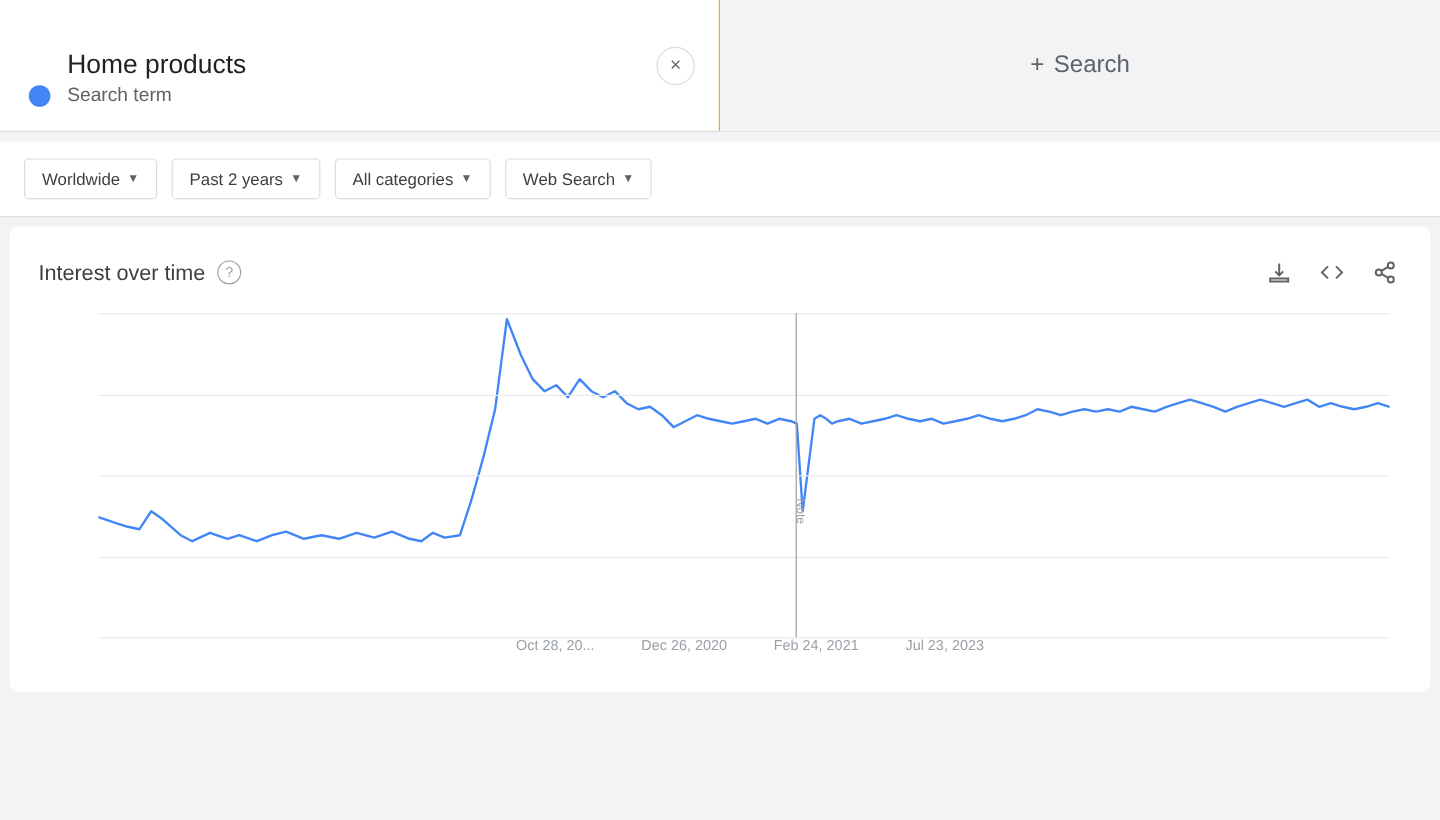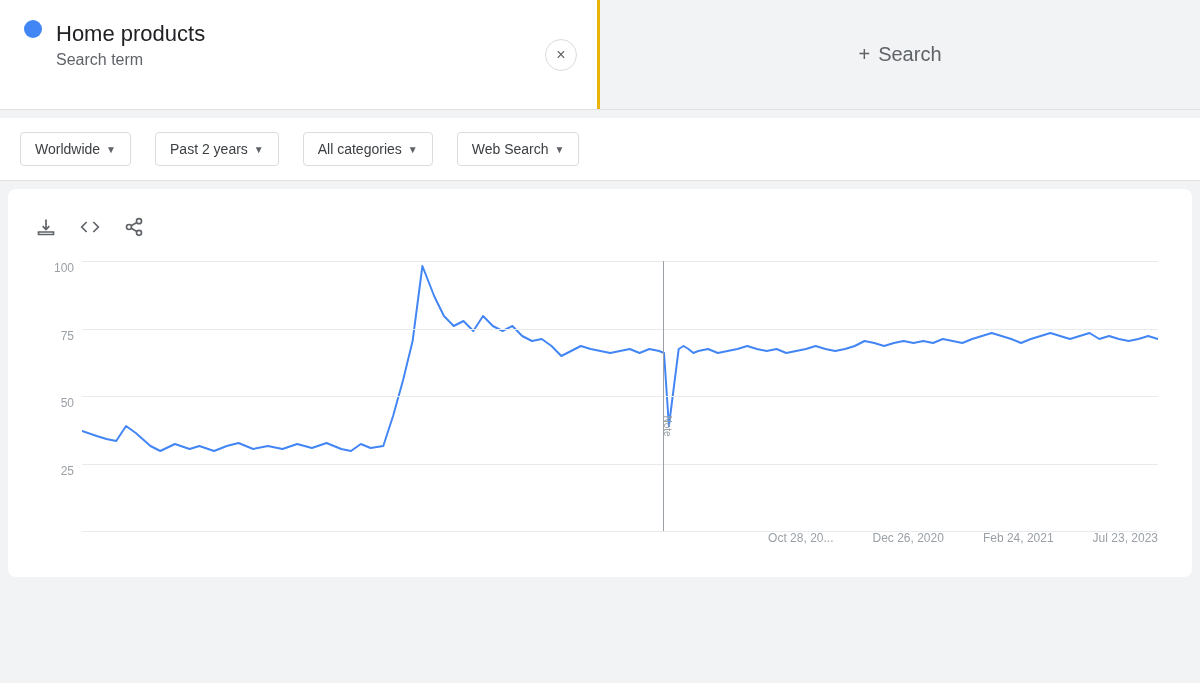--- a/index.html
+++ b/index.html
@@ -8,23 +8,23 @@
     .top-bar {
       display: flex;
       background: #fff;
       border-bottom: 1px solid #e0e0e0;
       min-height: 110px;
     }
 
     .search-term-box {
       flex: 1;
       display: flex;
-      align-items: flex-start;
+      align-items: flex-end;
       padding: 20px 24px;
-      border-right: 3px solid #eab308;
+      border-right: 1px solid #eab308;
       position: relative;
     }
 
     .search-term-dot {
       width: 18px;
       height: 18px;
       border-radius: 50%;
       background: #4285f4;
       flex-shrink: 0;
       margin-right: 14px;
@@ -80,21 +80,21 @@
 
     .compare-plus {
       font-size: 22px;
       color: #5f6368;
     }
 
     .filters-bar {
       background: #fff;
       padding: 14px 20px;
       display: flex;
-      gap: 24px;
+      gap: 12px;
       align-items: center;
       border-bottom: 1px solid #e0e0e0;
       margin-top: 8px;
     }
 
     .filter-btn {
       display: flex;
       align-items: center;
       gap: 6px;
       padding: 8px 14px;
@@ -191,21 +191,21 @@
       padding-right: 8px;
     }
 
     .x-axis {
       position: absolute;
       bottom: 0;
       left: 60px;
       right: 10px;
       height: 30px;
       display: flex;
-      justify-content: flex-end;
+      justify-content: center;
       align-items: flex-start;
       gap: 39px;
     }
 
     .x-label {
       font-size: 12px;
       color: #9aa0a6;
     }
 
     .grid-lines {
@@ -275,20 +275,24 @@
     <span class="chevron">▼</span>
   </button>
   <button class="filter-btn">
     <span>Web Search</span>
     <span class="chevron">▼</span>
   </button>
 </div>
 
 <div class="chart-section">
   <div class="chart-header">
+    <div class="chart-title-group">
+      <span class="chart-title">Interest over time</span>
+      <div class="help-icon">?</div>
+    </div>
     <div class="chart-actions">
       <button class="chart-action-btn" title="Download">
         <svg width="20" height="20" viewBox="0 0 24 24" fill="none" stroke="#5f6368" stroke-width="2">
           <path d="M12 15V3M8 11l4 4 4-4M3 18h18v3H3z"></path>
         </svg>
       </button>
       <button class="chart-action-btn" title="Embed">
         <svg width="20" height="20" viewBox="0 0 24 24" fill="none" stroke="#5f6368" stroke-width="2">
           <polyline points="16 18 22 12 16 6"></polyline>
             <polyline points="8 6 2 12 8 18"></polyline>
@@ -301,27 +305,20 @@
             <circle cx="18" cy="19" r="3"></circle>
           <line x1="8.59" y1="13.51" x2="15.42" y2="17.49"></line>
             <line x1="15.41" y1="6.51" x2="8.59" y2="10.49"></line>
         </svg>
       </button>
     </div>
   </div>
 
   <div class="chart-container">
 
-    <div class="y-axis">
-      <span class="y-label">100</span>
-      <span class="y-label">75</span>
-      <span class="y-label">50</span>
-      <span class="y-label">25</span>
-      <span class="y-label"></span>
-    </div>
 
     <div class="grid-lines">
       <div class="grid-line" style="top: 0%"></div>
       <div class="grid-line" style="top: 25%"></div>
       <div class="grid-line" style="top: 50%"></div>
       <div class="grid-line" style="top: 75%"></div>
       <div class="grid-line" style="top: 100%"></div>
 
       
       <div class="note-line" style="left: 54%">

